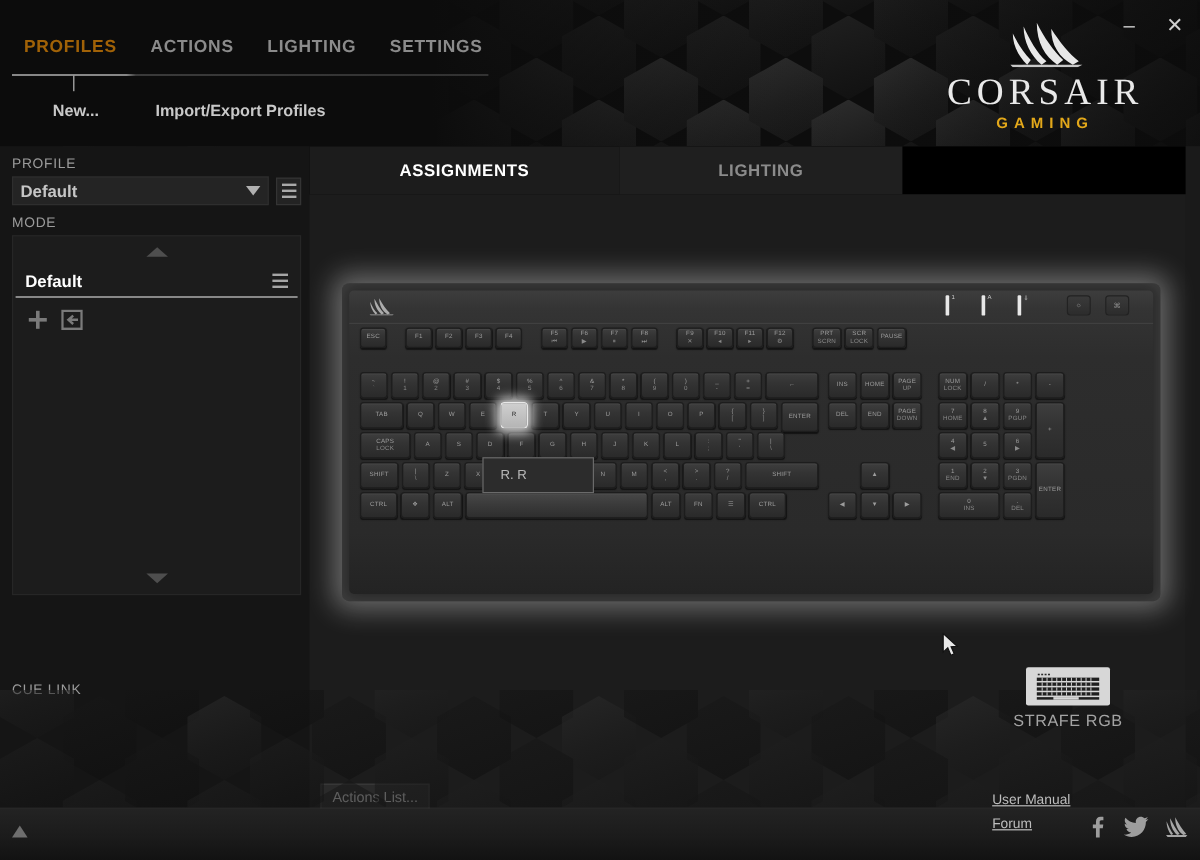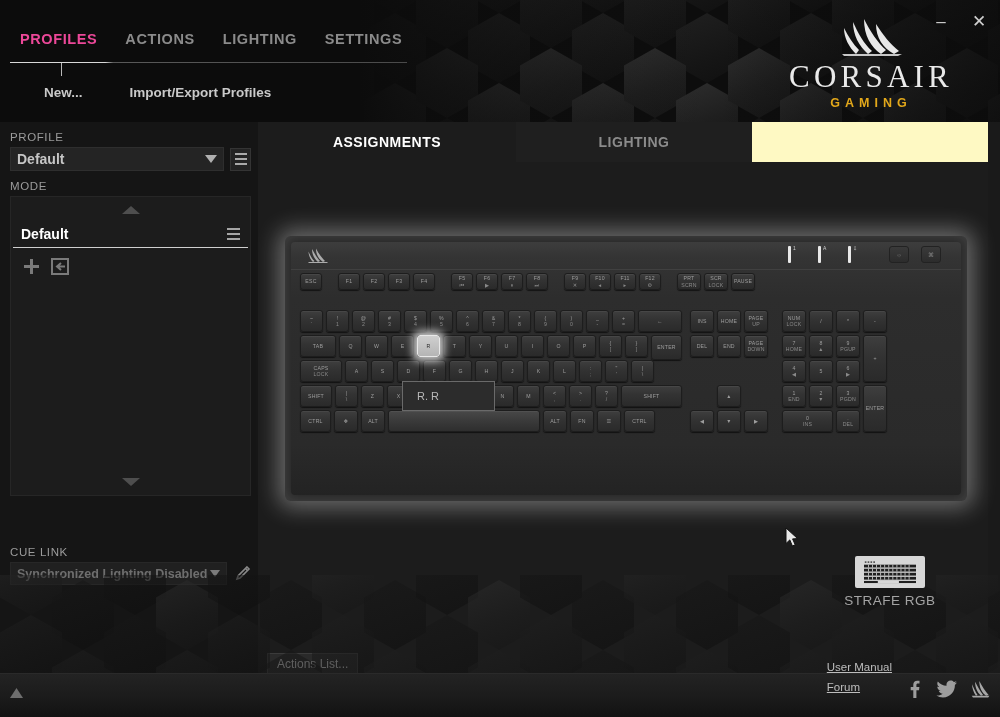--- a/index.html
+++ b/index.html
@@ -53,21 +53,21 @@
     font-size: 12.5px; letter-spacing: 5.0px; color: #e3a81a; font-weight: bold; margin-top: 1px;
   }
 
   
   #mainnav { position: absolute; left: 10px; top: 31px; display: flex; align-items: flex-end; z-index: 30; }
   .navtab {
     font-size: 14.5px; letter-spacing: 0.6px; color: #8b8b8b; padding: 0 14px 8px 14px; cursor: pointer;
     font-weight: bold;
   }
   .navtab:first-child { padding-left: 10px; }
-  .navtab.active { color: #ec4899; }
+  .navtab.active { color: #a16207; }
   #nav-underline {
     position: absolute; left: 10px; top: 62px; width: 397px; height: 1px;
     background: linear-gradient(90deg,#d8d8d8 0%, #d8d8d8 24%, #595959 26%, #4a4a4a 100%);
     z-index: 30;
   }
   #nav-active-mark { position: absolute; left: 61px; top: 63px; width: 1px; height: 13px; background: #b9b9b9; z-index: 30; }
 
   
   #subnav { position: absolute; left: 44px; top: 85px; display: flex; gap: 0; z-index: 30; }
   .subitem { font-size: 13.5px; color: #c9c9c9; font-weight: bold; cursor: pointer; }
@@ -124,21 +124,21 @@
   #cue-select .txt { flex: 1; font-size: 12.5px; color: #7e7e7e; font-weight: bold; }
   .caret-dn.sm { border-left-width: 5px; border-right-width: 5px; border-top-width: 7px; border-top-color: #8d8d8d; }
 
   
   #main {
     position: absolute; left: 258px; top: 122px; width: 742px; height: 551px;
     background: #1a1a1a;
   }
   #content-tabs {
     position: absolute; left: 0; top: 0; width: 730px; height: 40px; display: flex;
-    background: #fef9c3;
+    background: #000000;
   }
   .ctab {
     display: flex; align-items: center; justify-content: center;
     font-size: 14px; font-weight: bold; letter-spacing: 0.5px; color: #8b8b8b; cursor: pointer;
   }
   .ctab.active { color: #ffffff; background: #1c1c1c; }
   .ctab.t0 { width: 258px; }
   .ctab.t1 { width: 236px; background: #1f1f1f; }
   .ctab.t2 { width: 236px; }
   #content-panel {
@@ -377,30 +377,20 @@
           <path d="M14 8.5 L7 8.5 M10 5 L6 8.5 L10 12" stroke="#9a9a9a" stroke-width="2" fill="none"></path>
         </svg>
       </div>
       <div class="scroll-arrow" id="mode-scroll-dn">
         <span class="chev down"></span>
       </div>
     </div>
 
     <div id="cuelink">
       <div class="sb-label">CUE LINK</div>
-      <div id="cue-row">
-        <div id="cue-select">
-          <span class="txt">Synchronized Lighting Disabled</span>
-          <span class="caret-dn sm"></span>
-        </div>
-        <svg width="17" height="17" viewBox="0 0 17 17" class="ic-btn">
-          <path d="M13 2 L15 4 L6 13 L3 14 L4 11 Z" fill="none" stroke="#b0b0b0" stroke-width="1.6"></path>
-          <path d="M11.5 3.5 L13.5 5.5" stroke="#b0b0b0" stroke-width="1.4"></path>
-        </svg>
-      </div>
     </div>
   </div>
 
   <div id="main">
     <div id="content-tabs">
       <div class="ctab t0 active">ASSIGNMENTS</div>
       <div class="ctab t1">LIGHTING</div>
     </div>
 
     <div id="content-panel">

